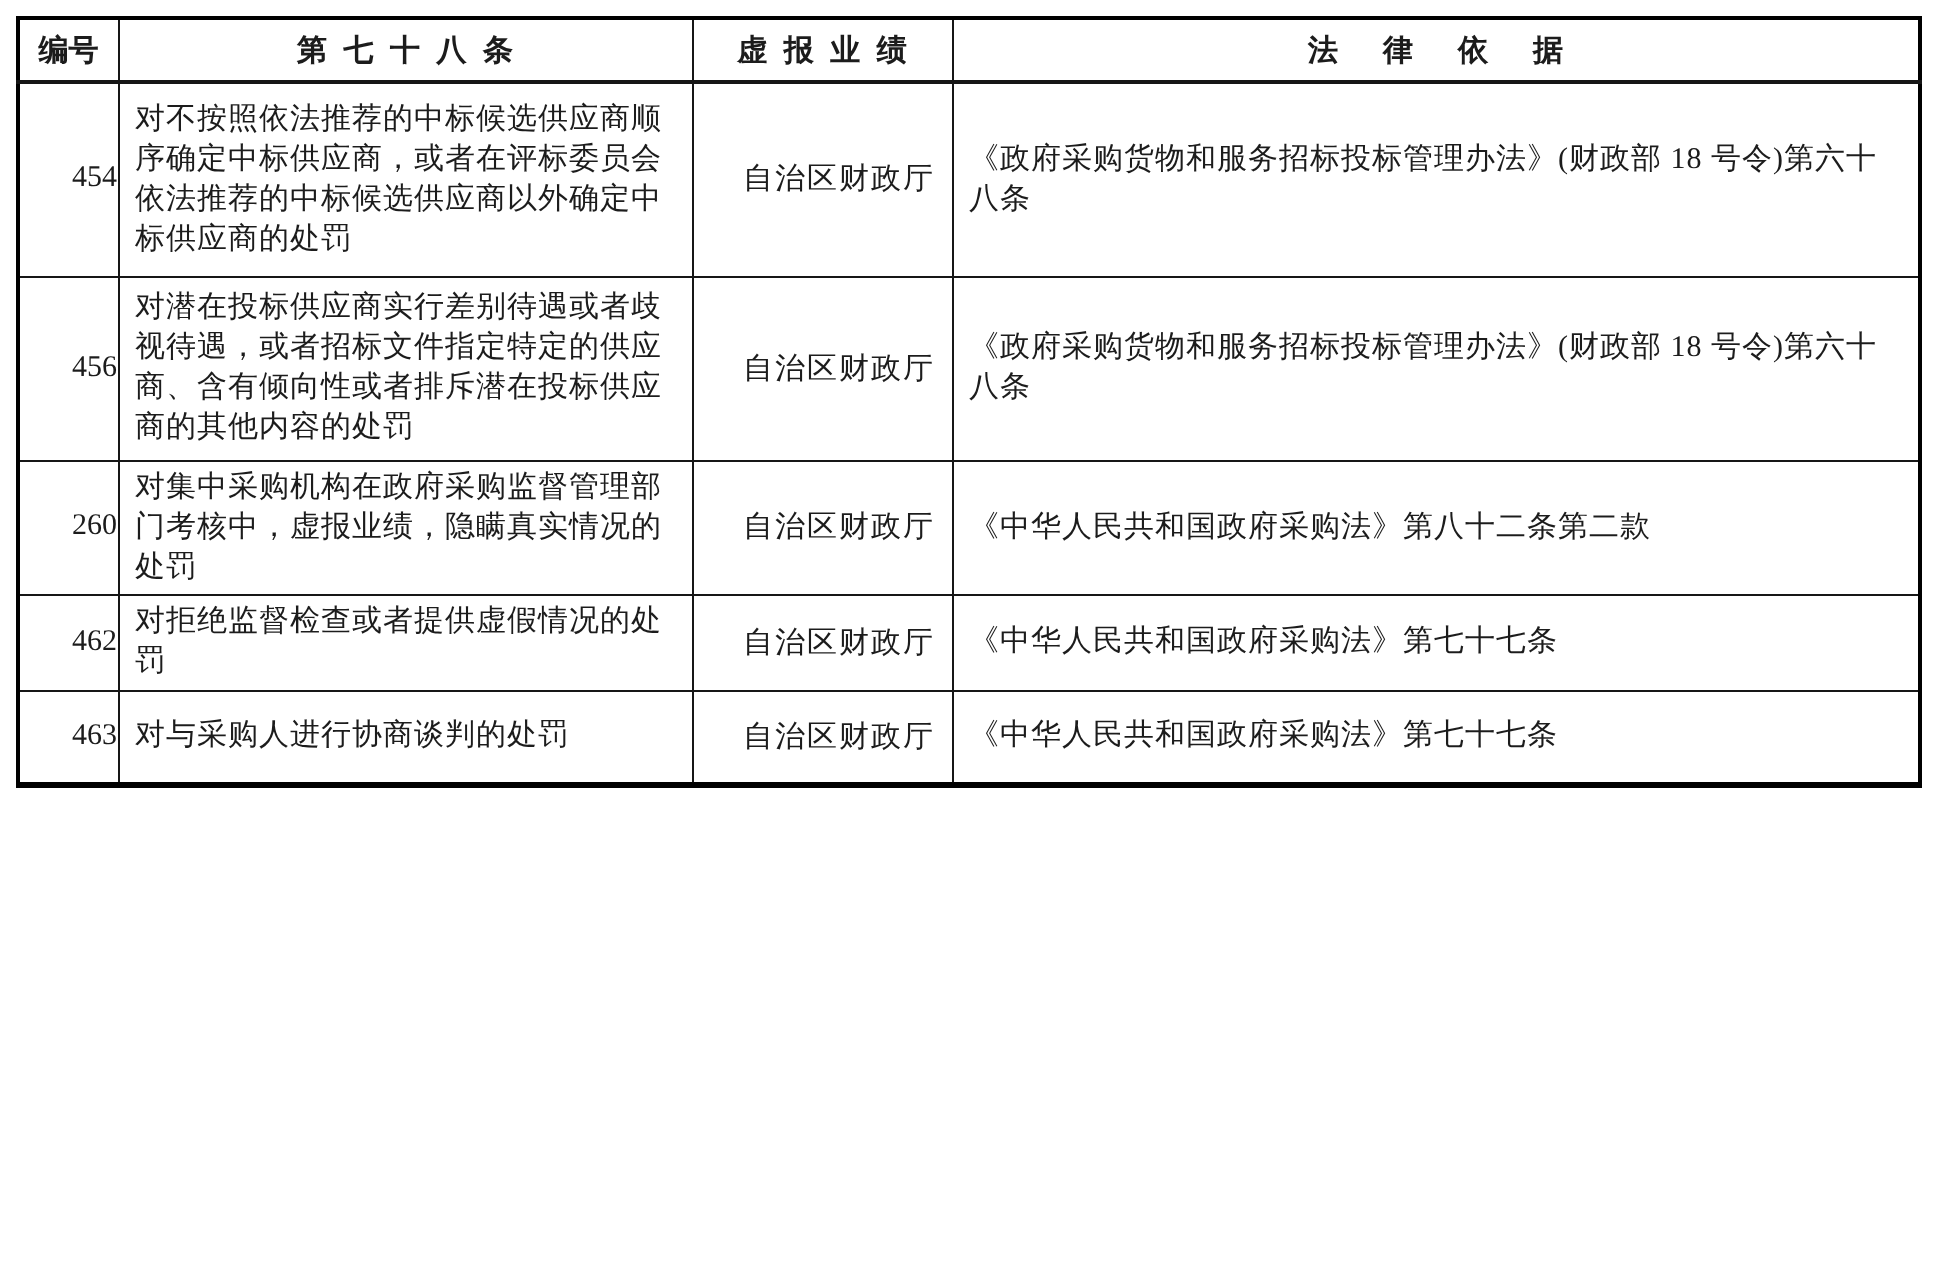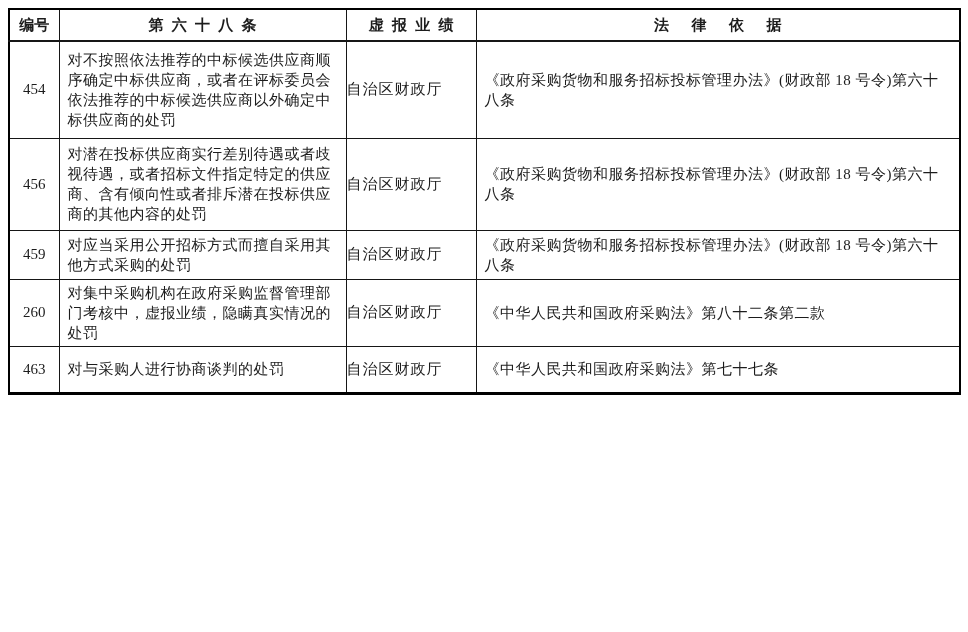--- a/index.html
+++ b/index.html
@@ -39,32 +39,32 @@
     border-bottom-width: 2px;
     height: 30px;
     font-weight: bold;
     text-align: center;
     white-space: nowrap;
   }
   th.ls-mid  { letter-spacing: 0.55em; text-indent: 0.55em; }
   th.ls-wide { letter-spacing: 1.5em;  text-indent: 1.5em; }
 
   td.cell-id {
-    text-align: center;
+    text-align: right;
     font-family: "Liberation Serif", "DejaVu Serif", serif;
   }
   td.cell-name {
     padding: 3px 8px;
     line-height: 20px;
     letter-spacing: 0.5px;
     word-break: break-all;
     text-align: left;
   }
   td.cell-agency {
-    padding-left: 0;
+    padding-left: 25px;
     letter-spacing: 1px;
     text-align: left;
     white-space: nowrap;
   }
   td.cell-legal {
     padding: 3px 6px 3px 8px;
     line-height: 20px;
     letter-spacing: 0.5px;
     word-break: break-all;
     text-align: left;
@@ -82,49 +82,49 @@
   <table class="permit-table">
     <colgroup>
       <col class="c-id">
         <col class="c-name">
         <col class="c-agency">
         <col class="c-legal">
     </colgroup>
     <thead>
       <tr class="h32">
         <th>编号</th>
-        <th class="ls-mid">第六十八条</th>
+        <th class="ls-mid">第七十八条</th>
         <th class="ls-mid">虚报业绩</th>
         <th class="ls-wide">法律依据</th>
       </tr>
     </thead>
     <tbody>
       <tr class="h97">
         <td class="cell-id">454</td>
         <td class="cell-name">对不按照依法推荐的中标候选供应商顺序确定中标供应商，或者在评标委员会依法推荐的中标候选供应商以外确定中标供应商的处罚</td>
         <td class="cell-agency">自治区财政厅</td>
         <td class="cell-legal">《政府采购货物和服务招标投标管理办法》(财政部 18 号令)第六十八条</td>
       </tr>
       <tr class="h92">
         <td class="cell-id">456</td>
         <td class="cell-name">对潜在投标供应商实行差别待遇或者歧视待遇，或者招标文件指定特定的供应商、含有倾向性或者排斥潜在投标供应商的其他内容的处罚</td>
         <td class="cell-agency">自治区财政厅</td>
         <td class="cell-legal">《政府采购货物和服务招标投标管理办法》(财政部 18 号令)第六十八条</td>
       </tr>
-      <tr class="h49">
-        <td class="cell-id">459</td>
-        <td class="cell-name">对应当采用公开招标方式而擅自采用其他方式采购的处罚</td>
-        <td class="cell-agency">自治区财政厅</td>
-        <td class="cell-legal">《政府采购货物和服务招标投标管理办法》(财政部 18 号令)第六十八条</td>
-      </tr>
       <tr class="h59">
         <td class="cell-id">260</td>
         <td class="cell-name">对集中采购机构在政府采购监督管理部门考核中，虚报业绩，隐瞒真实情况的处罚</td>
         <td class="cell-agency">自治区财政厅</td>
         <td class="cell-legal">《中华人民共和国政府采购法》第八十二条第二款</td>
+      </tr>
+      <tr class="h48">
+        <td class="cell-id">462</td>
+        <td class="cell-name">对拒绝监督检查或者提供虚假情况的处罚</td>
+        <td class="cell-agency">自治区财政厅</td>
+        <td class="cell-legal">《中华人民共和国政府采购法》第七十七条</td>
       </tr>
       <tr class="h47">
         <td class="cell-id">463</td>
         <td class="cell-name">对与采购人进行协商谈判的处罚</td>
         <td class="cell-agency">自治区财政厅</td>
         <td class="cell-legal">《中华人民共和国政府采购法》第七十七条</td>
       </tr>
     </tbody>
   </table>
 </div>

